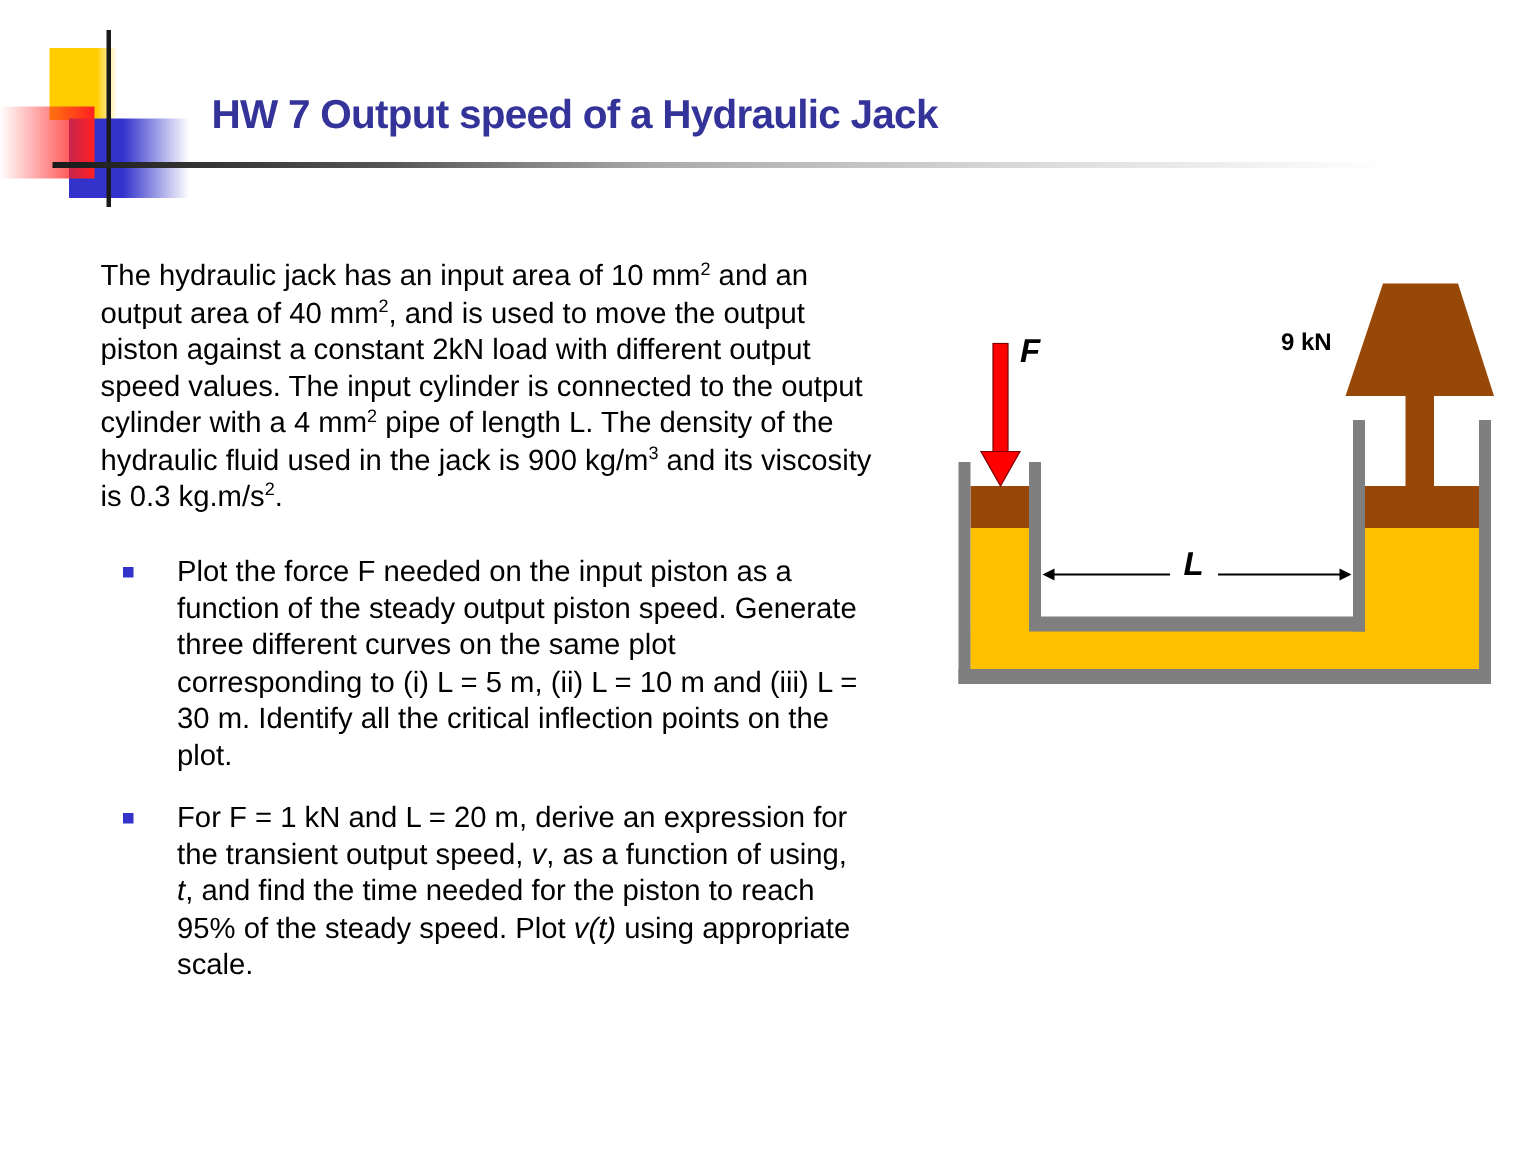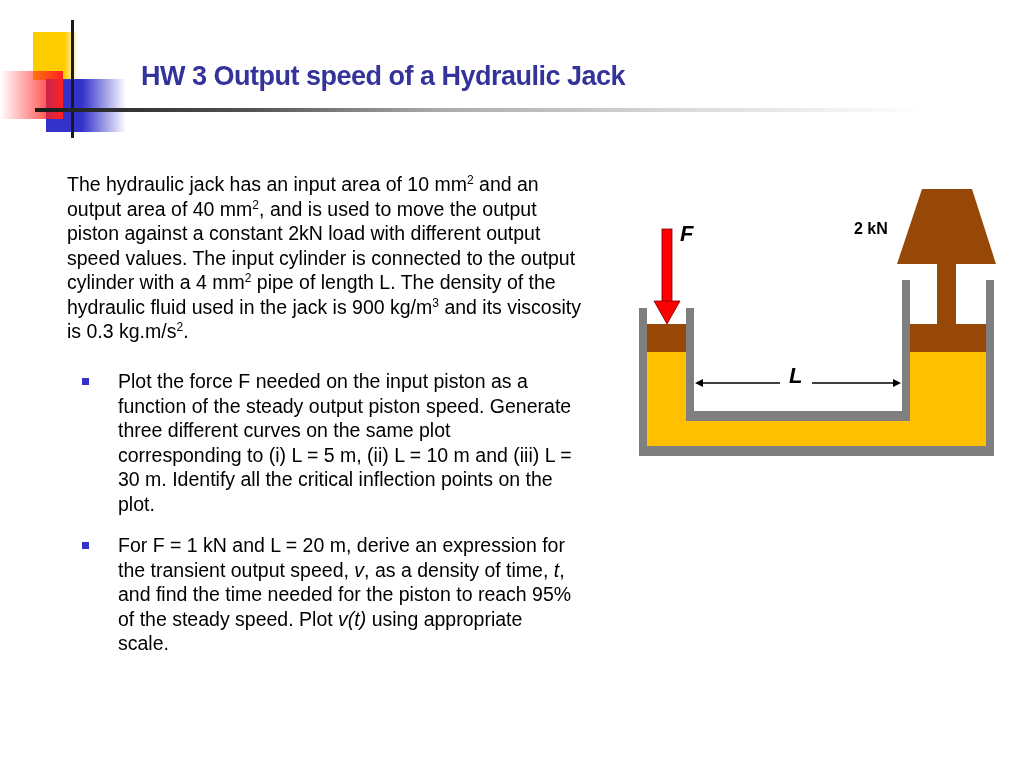--- a/index.html
+++ b/index.html
@@ -61,32 +61,32 @@
 <body>
 
 <div class="deco">
   <div class="sq-yellow"></div>
   <div class="sq-blue"></div>
   <div class="sq-red"></div>
   <div class="vline"></div>
 </div>
 <div class="hrule"></div>
 
-<div class="title">HW 3  Output speed of a Hydraulic Jack</div>
+<div class="title">HW 7  Output speed of a Hydraulic Jack</div>
 
 <div class="intro"><span>The hydraulic jack has an input area of 10 mm</span><sup>2</sup><span> and an output area of 40 mm</span><sup>2</sup><span>, and is used to move the output piston against a constant 2kN load with different output speed values.  The input cylinder is connected to the output cylinder with a 4 mm</span><sup>2</sup><span> pipe of length L.  The density of the hydraulic fluid used in the jack is 900 kg/m</span><sup>3</sup><span> and its viscosity is 0.3 kg.m/s</span><sup>2</sup><span>.</span></div>
 
 <div class="bullet bullet-1">
   <div class="marker"></div>
   <div class="text">Plot the force F needed on the input piston as a function of the steady output piston speed. Generate three different curves on the same plot corresponding to (i) L = 5 m, (ii) L = 10 m and (iii) L = 30 m.  Identify all the critical inflection points on the plot.</div>
 </div>
 
 <div class="bullet bullet-2">
   <div class="marker"></div>
-  <div class="text"><span>For F  = 1 kN and L = 20 m, derive an expression for the transient output speed, </span><i>v</i><span>, as a density of time, </span><i>t</i><span>, and find the time needed for the piston to reach 95% of the steady speed.  Plot </span><i>v(t)</i><span> using appropriate scale.</span></div>
+  <div class="text"><span>For F  = 1 kN and L = 20 m, derive an expression for the transient output speed, </span><i>v</i><span>, as a function of using, </span><i>t</i><span>, and find the time needed for the piston to reach 95% of the steady speed.  Plot </span><i>v(t)</i><span> using appropriate scale.</span></div>
 </div>
 
 <div class="diagram">
   <svg width="1024" height="768" viewBox="0 0 1024 768">
 
     <g>
       <rect x="647" y="351" width="40" height="96" fill="#ffc000"></rect>
       <rect x="647" y="420" width="340" height="27" fill="#ffc000"></rect>
       <rect x="909" y="351" width="78" height="96" fill="#ffc000"></rect>
     </g>
@@ -112,15 +112,15 @@
     </g>
 
     <g stroke="#000" stroke-width="1.3" fill="#000">
       <line x1="700" y1="383" x2="780" y2="383"></line>
       <line x1="812" y1="383" x2="894" y2="383"></line>
       <polygon points="695,383 703,379 703,387" stroke="none"></polygon>
       <polygon points="901,383 893,379 893,387" stroke="none"></polygon>
     </g>
   </svg>
   <div class="lbl lbl-F">F</div>
-  <div class="lbl lbl-load">2 kN</div>
+  <div class="lbl lbl-load">9 kN</div>
   <div class="lbl lbl-L">L</div>
 </div>
 
 </body></html>

